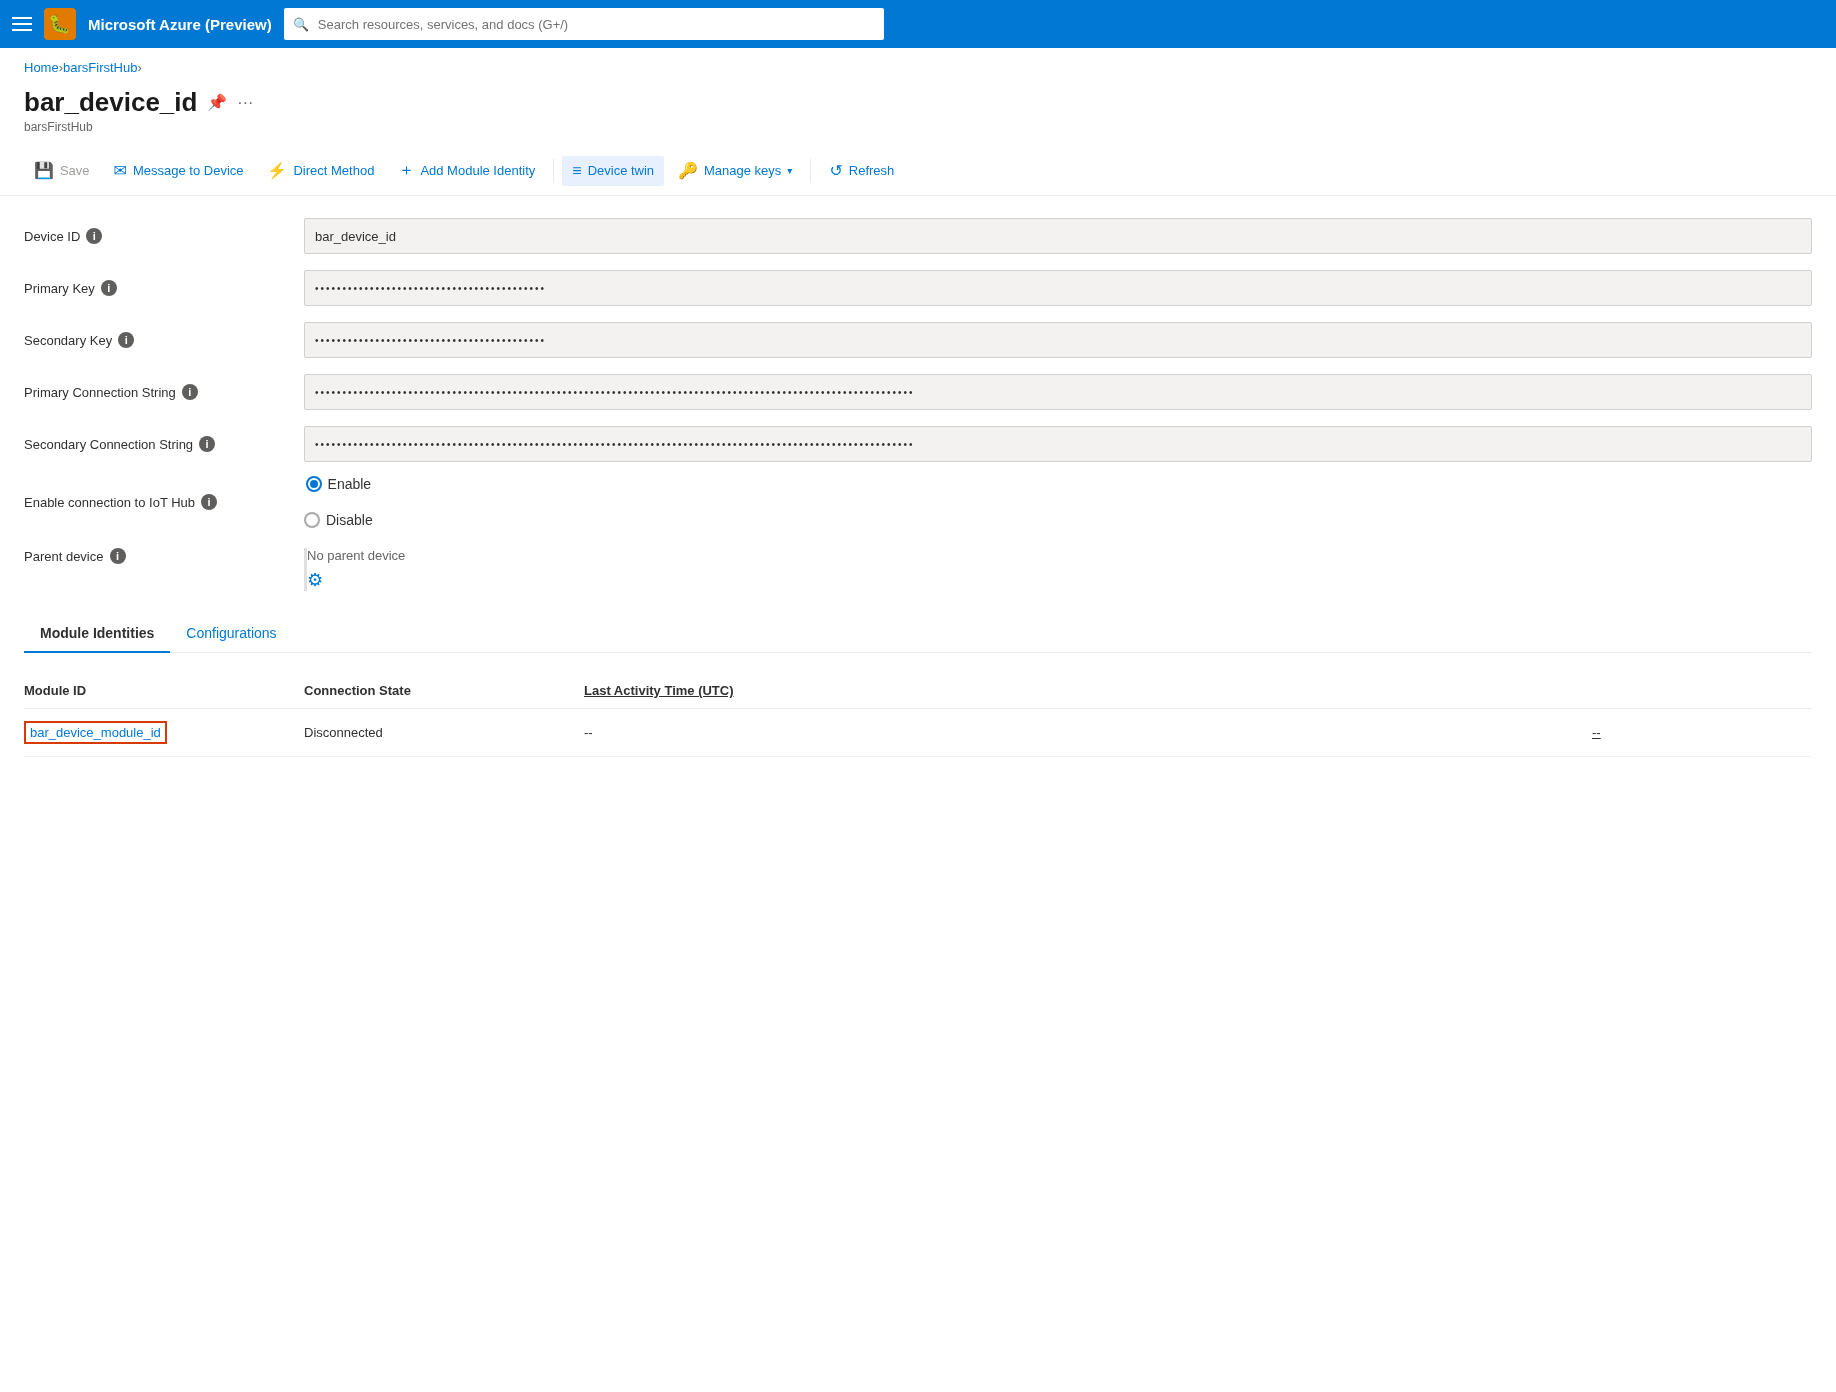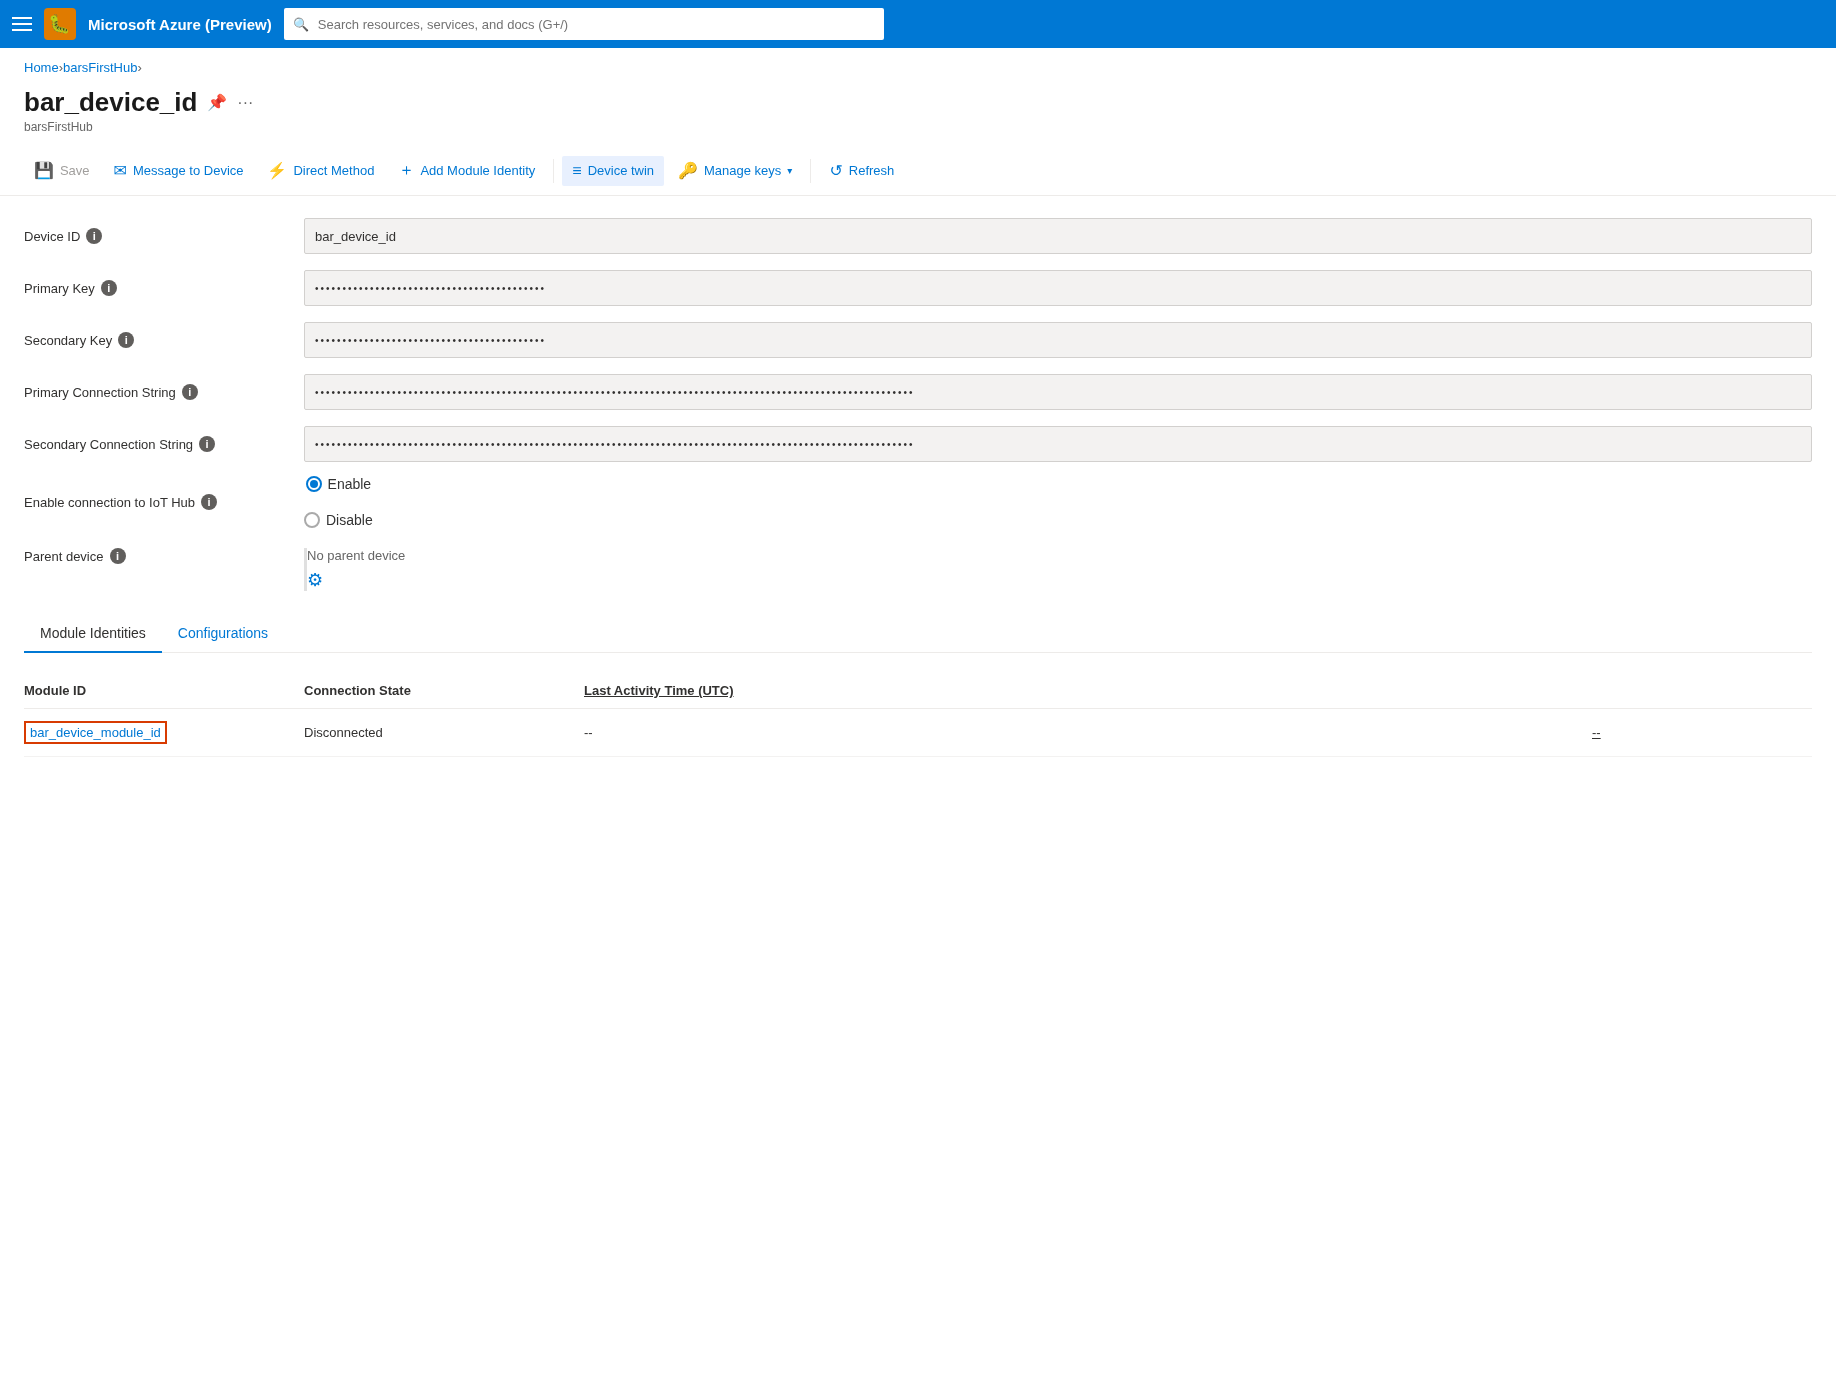--- a/index.html
+++ b/index.html
@@ -235,21 +235,21 @@
     .tab {
       padding: 10px 16px;
       font-size: 14px;
       cursor: pointer;
       color: #323130;
       border-bottom: 2px solid transparent;
       margin-bottom: -1px;
     }
     .tab.active {
       border-bottom: 2px solid #0078d4;
-      font-weight: 400;
+      font-weight: 700;
       color: #323130;
     }
     .tab.secondary {
       color: #0078d4;
       font-weight: normal;
     }
 
     
     .module-table {
       margin-top: 20px;

